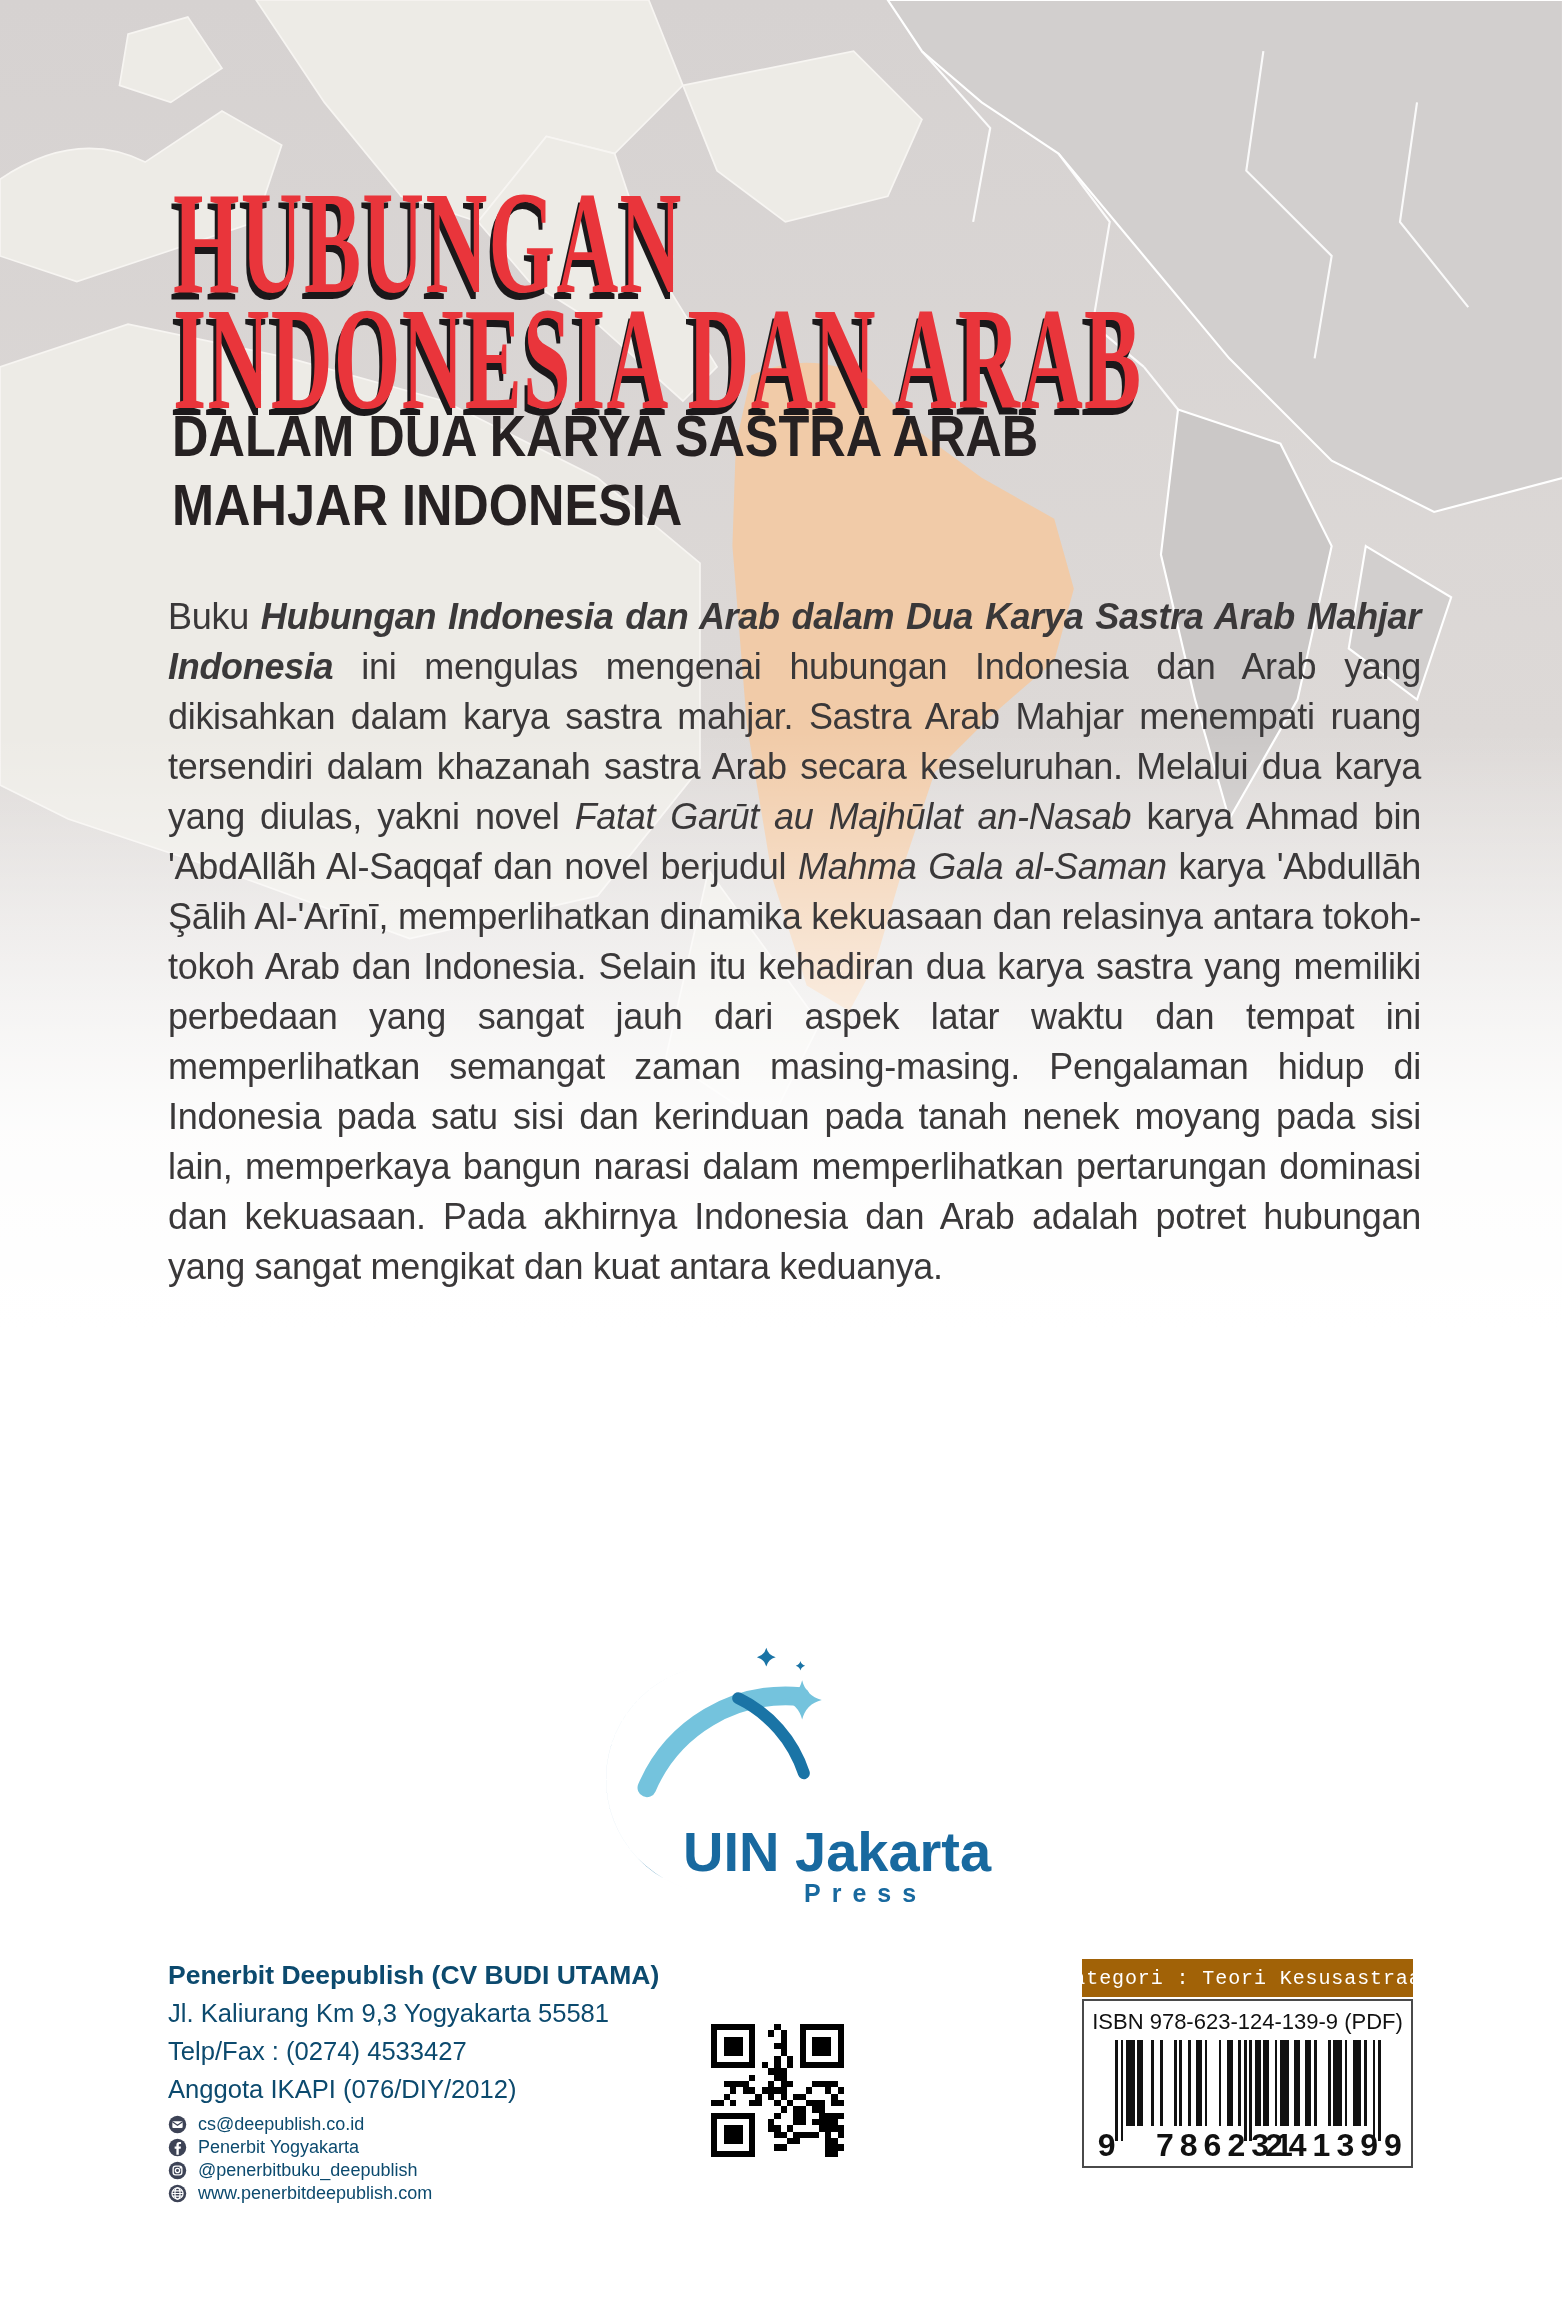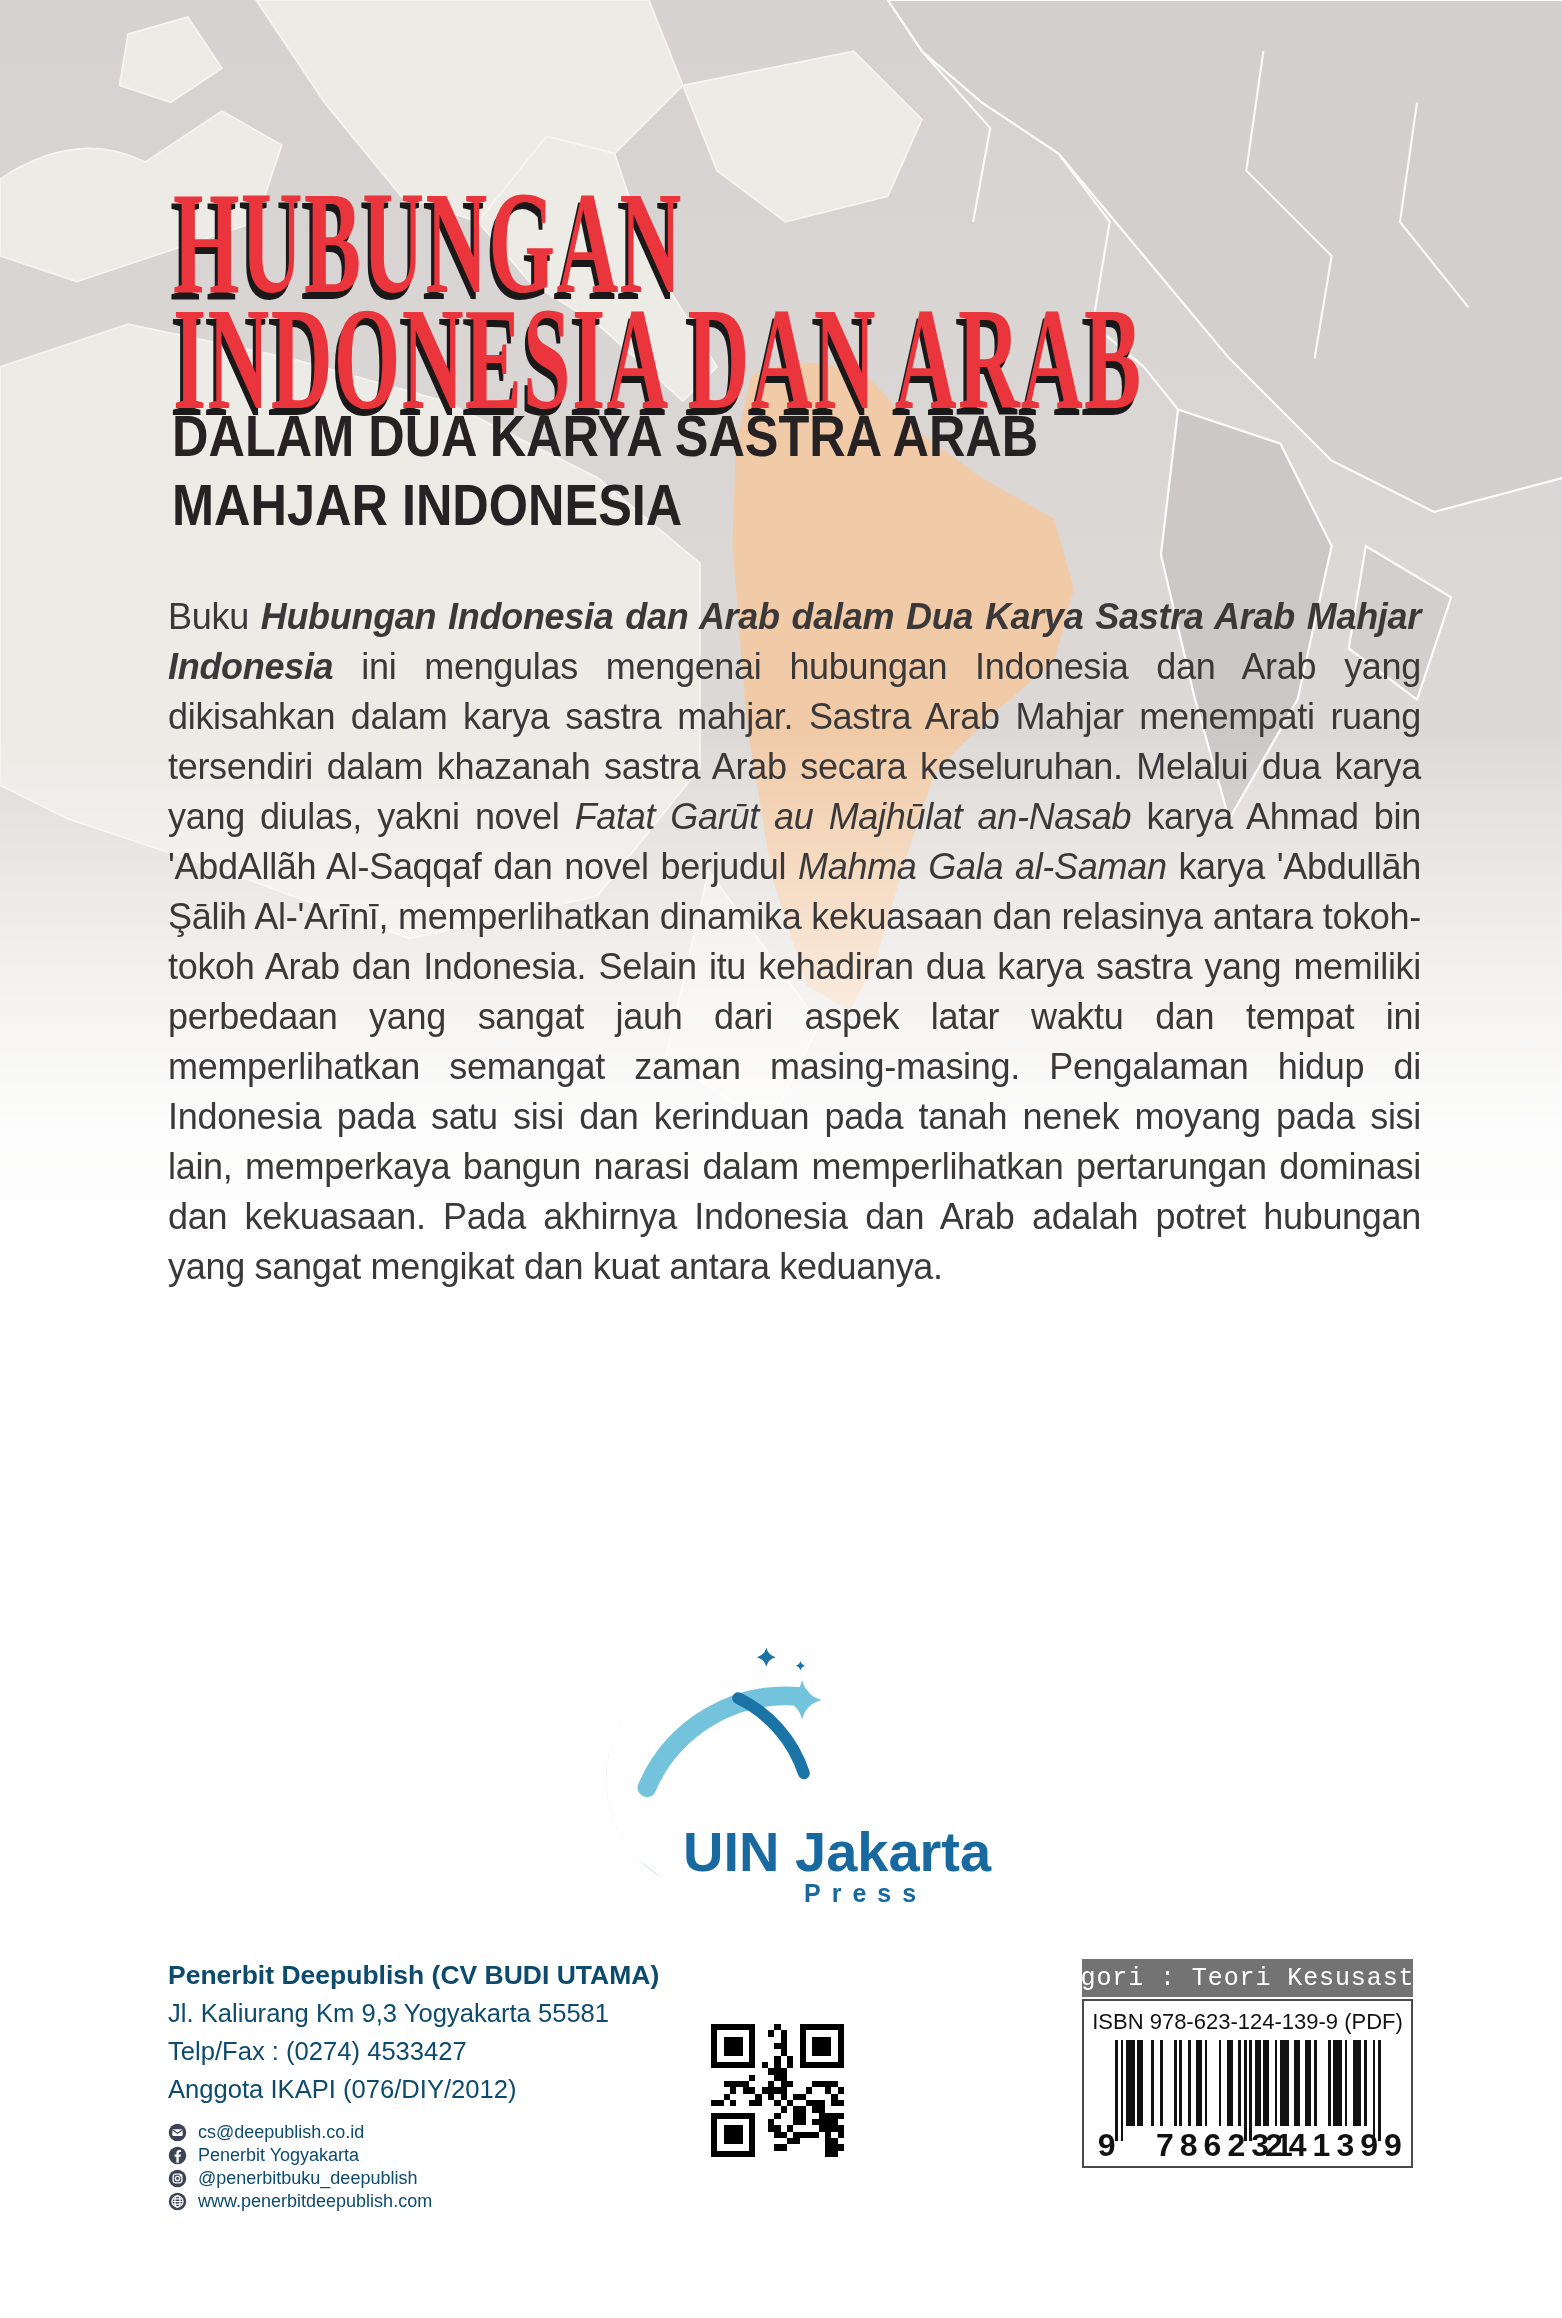--- a/index.html
+++ b/index.html
@@ -34,29 +34,29 @@
   .seg-italic{font-style:italic;}
   
   .logo{position:absolute;left:546px;top:1647px;width:529px;height:290px;}
   .logo-swoosh{position:absolute;left:0;top:0;width:282px;height:290px;overflow:visible;}
   .logo-name{position:absolute;left:137px;top:147px;font-size:56px;font-weight:bold;color:#18699f;white-space:nowrap;margin-top:25px;}
   .logo-press{position:absolute;left:258px;top:232px;font-size:25px;font-weight:bold;color:#18699f;letter-spacing:11px;}
   
   .pub{position:absolute;left:168px;top:1956px;width:512px;color:#0c4a6e;}
   .pub-name{font-size:26.5px;font-weight:bold;line-height:38px;}
   .pub-line{font-size:25.6px;line-height:38px;}
-  .contacts{margin-top:13px;}
+  .contacts{margin-top:5px;}
   .contact-row{display:flex;align-items:center;gap:11px;height:23px;font-size:18px;}
   .cicon{width:19px;height:19px;flex:0 0 19px;display:block;}
   
   .qr{position:absolute;left:711px;top:2024px;width:133px;height:133px;display:block;background:#fff;}
   
   .category-bar{
-    position:absolute;left:1082px;top:1959px;width:331px;height:38px;background:#737373;
-    color:#fff;font-family:"Liberation Mono",monospace;font-size:25px;letter-spacing:0.9px;
+    position:absolute;left:1082px;top:1959px;width:331px;height:38px;background:#a16207;
+    color:#fff;font-family:"Liberation Mono",monospace;font-size:20px;letter-spacing:0.9px;
     display:flex;align-items:center;justify-content:center;white-space:nowrap;
   }
   .isbn-box{
     position:absolute;left:1082px;top:1999px;width:331px;height:169px;
     background:#fff;border:2.6px solid #4a4a4a;box-sizing:border-box;
   }
   .isbn-label{margin-top:7.7px;text-align:center;font-size:22px;color:#111;letter-spacing:0;}
   .barcode{position:absolute;left:31px;top:39px;width:266px;height:101px;display:block;}
   .isbn-digits{position:absolute;left:0;bottom:1.7px;width:100%;height:38px;font-weight:bold;font-size:32px;color:#111;}
   .isbn-digits span{position:absolute;bottom:0;}

